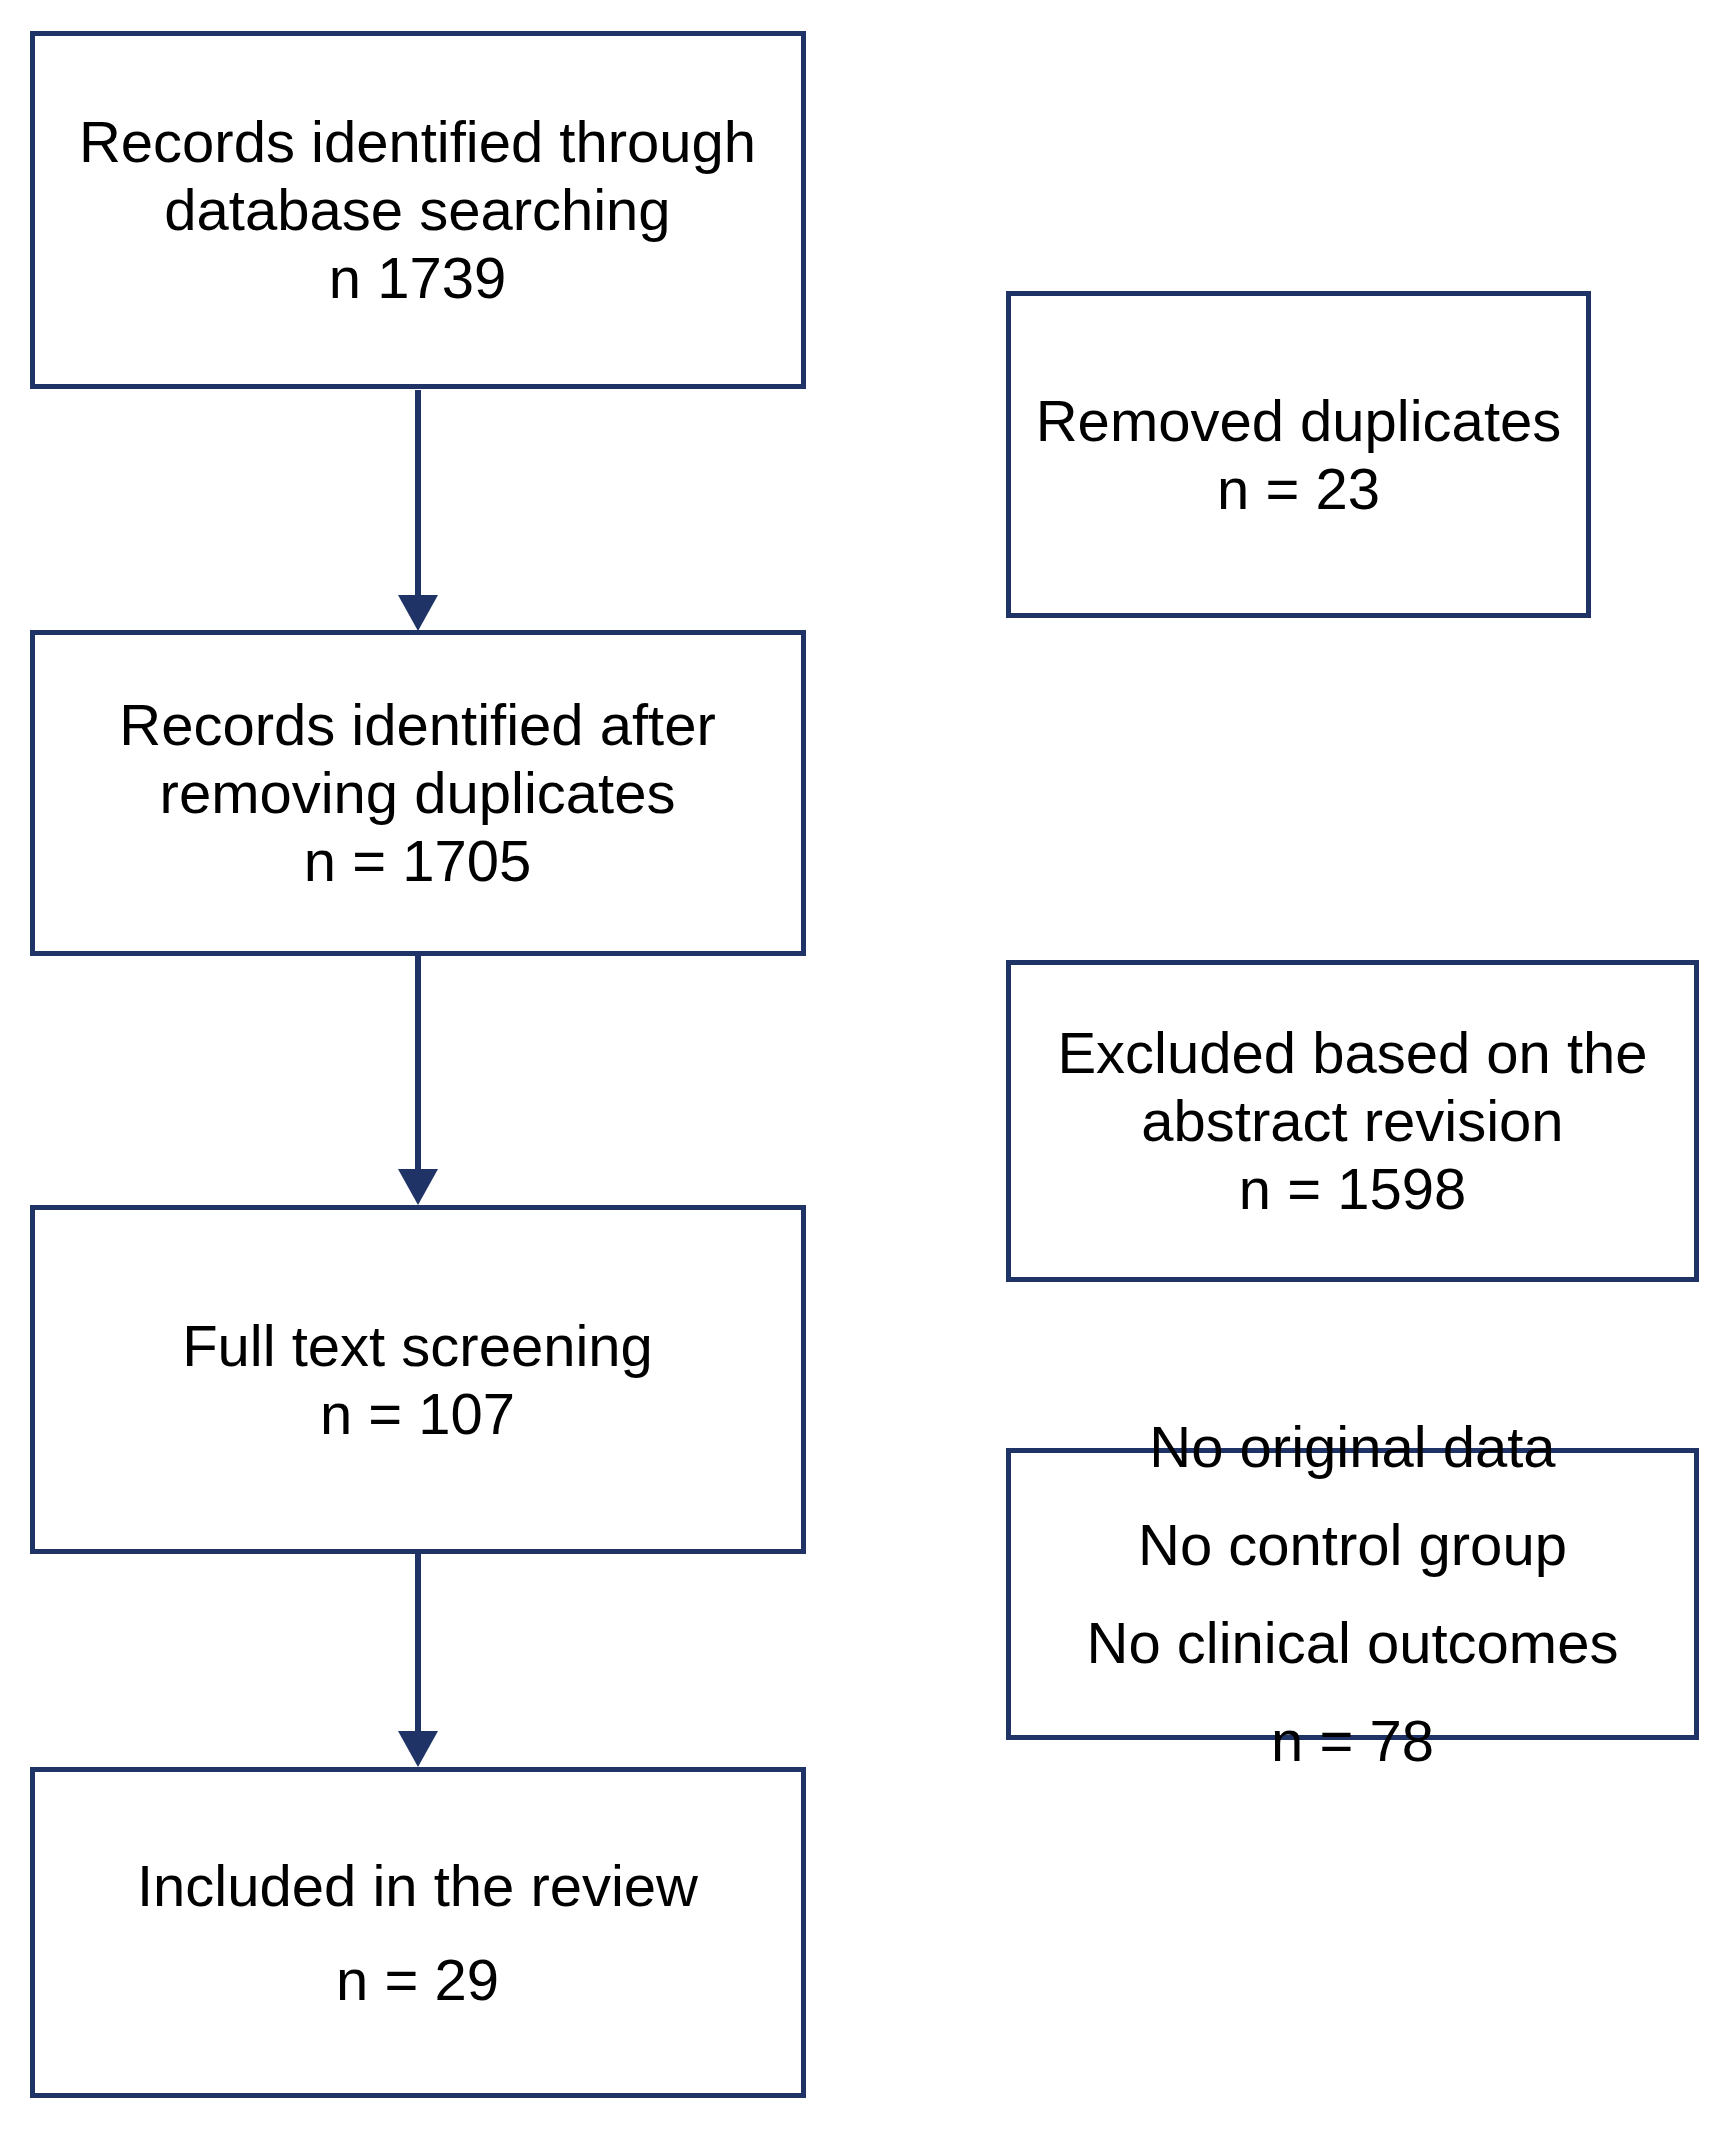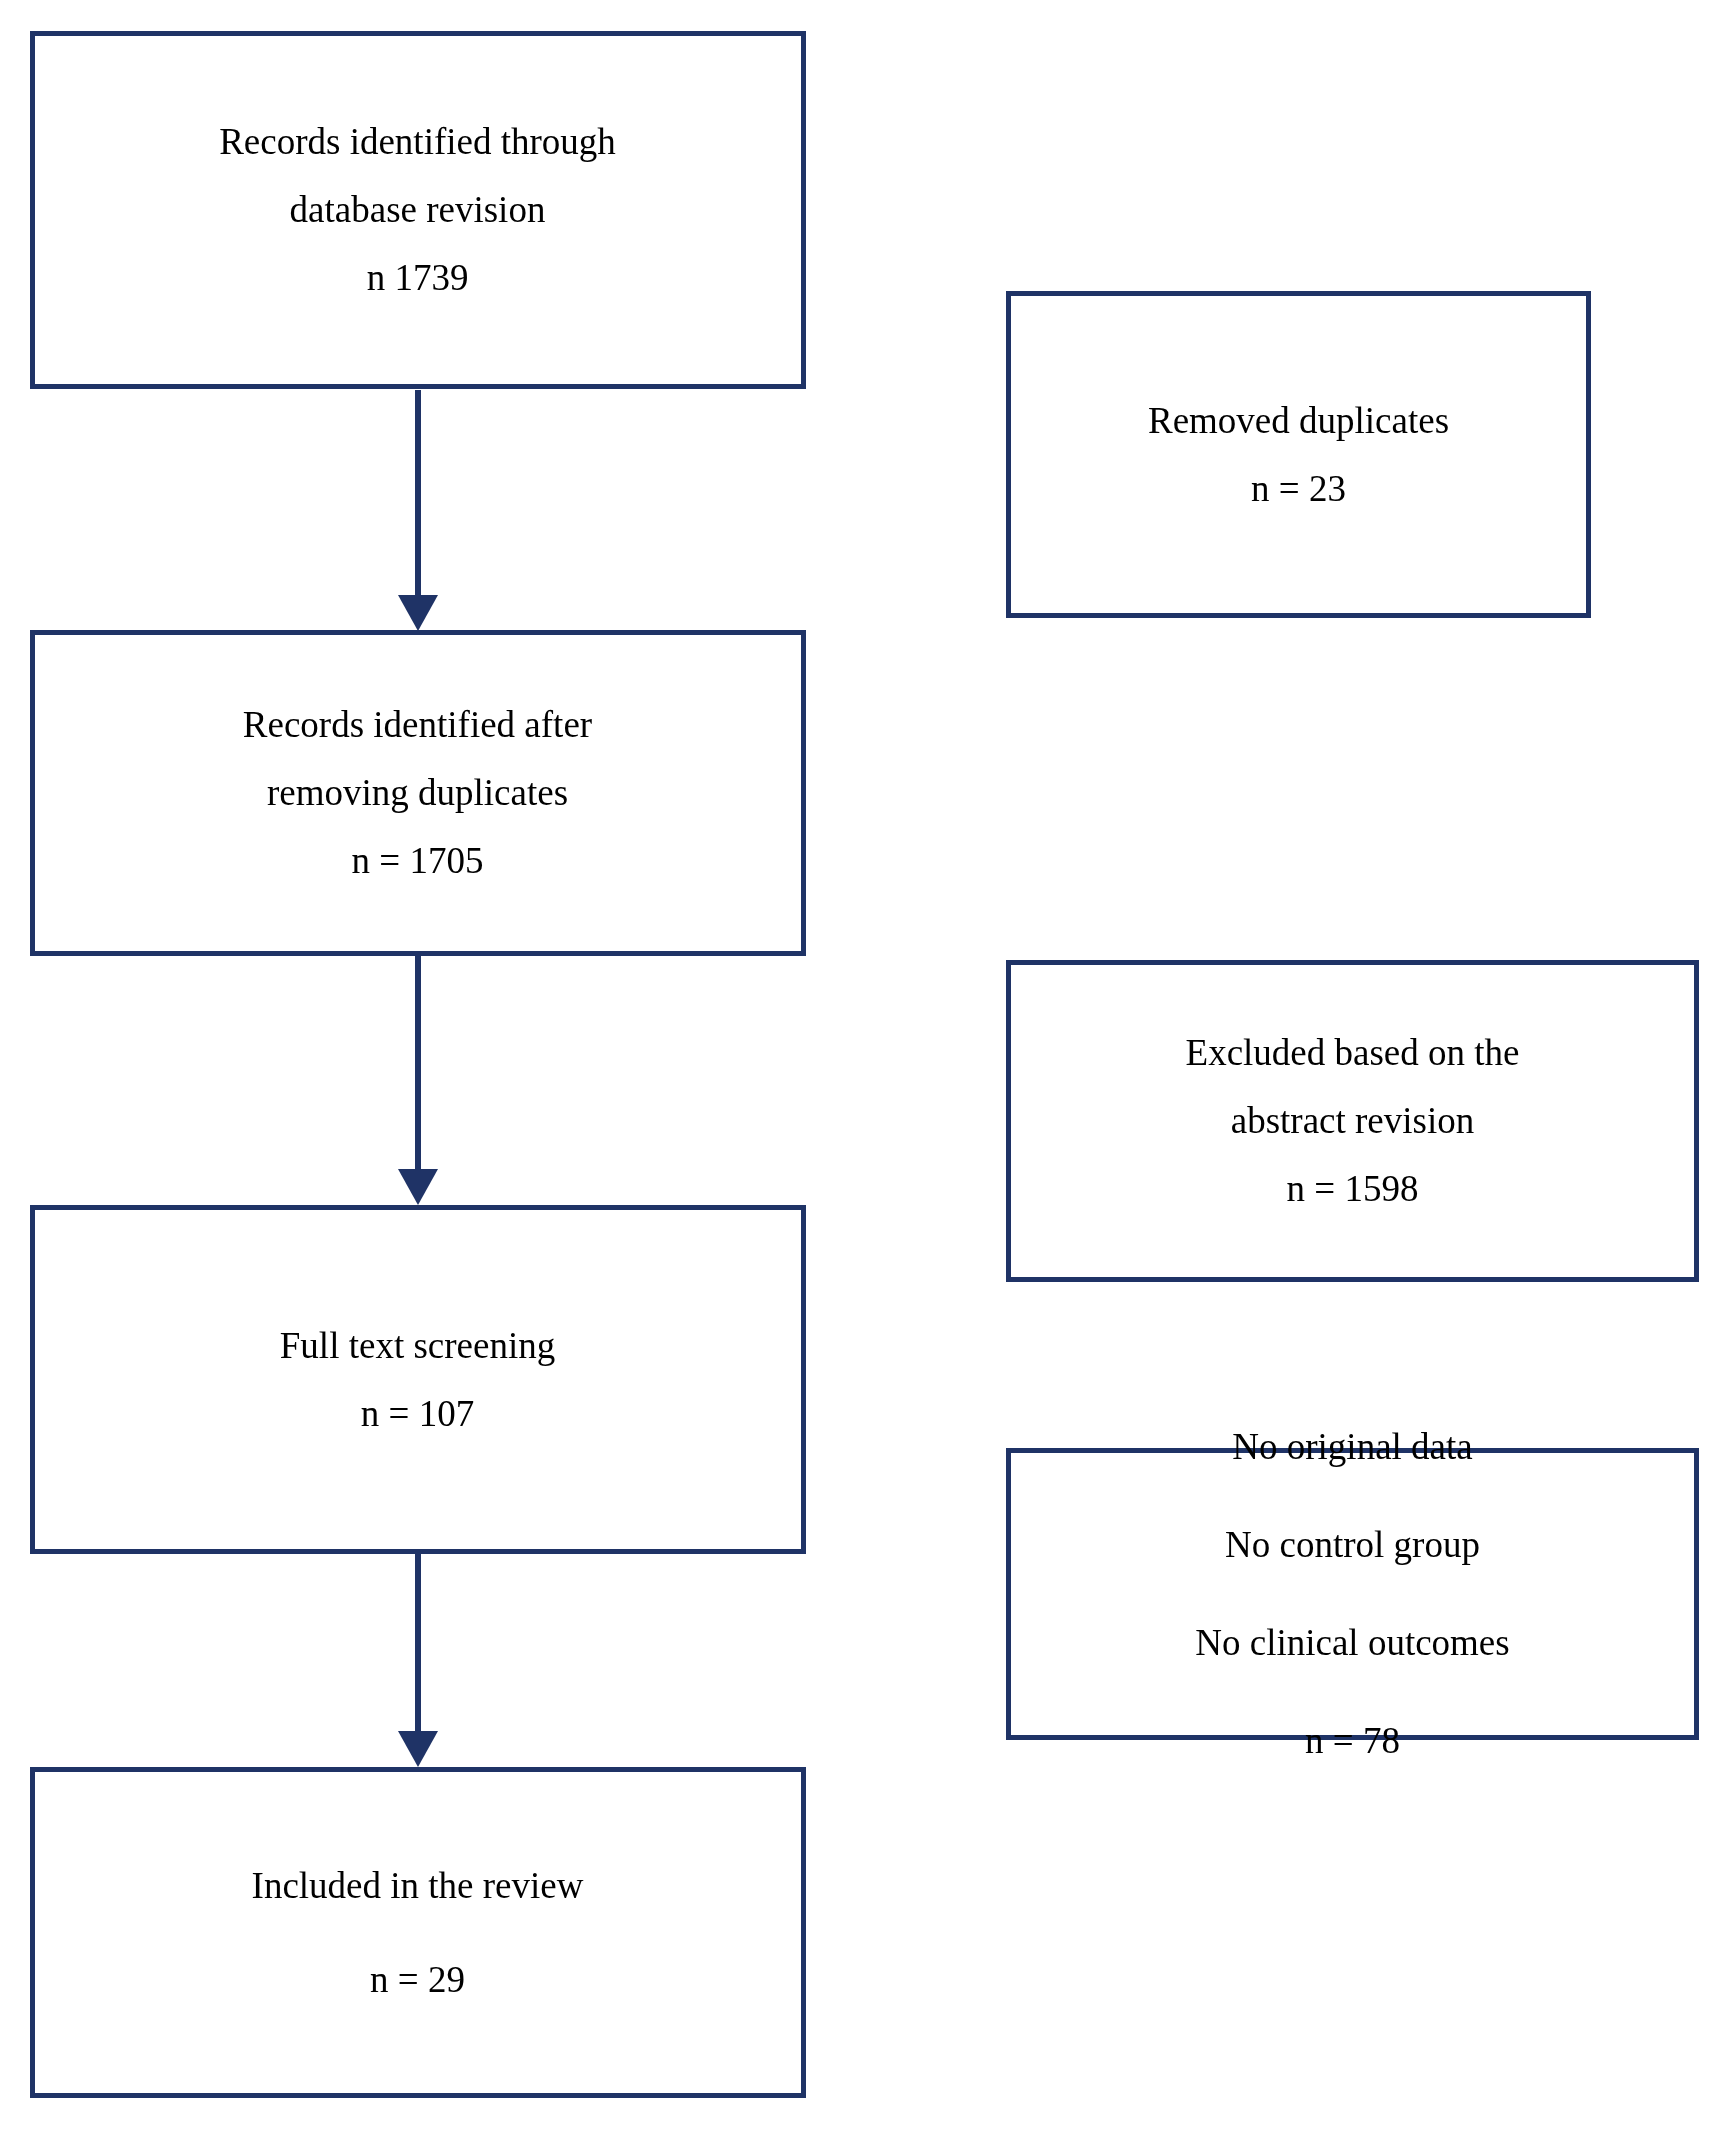--- a/index.html
+++ b/index.html
@@ -25,25 +25,24 @@
     box-sizing:border-box;
     border:5.7px solid var(--line-color);
     background:var(--bg-color);
     display:flex;
     flex-direction:column;
     justify-content:center;
     align-items:center;
     text-align:center;
   }
   .box .txt-line{
-    font-size:37px;
+    font-size:58px;
     line-height:68px;
     color:var(--text-color);
     white-space:nowrap;
-    font-family:Liberation Serif, serif;
   }
   .arrow{
     position:absolute;
     width:40px;
   }
   .arrow-line{
     position:absolute;
     left:17px;
     top:0;
     width:5.7px;
@@ -74,21 +73,21 @@
   .arrow-2{left:398px; top:956px; height:249px;}
   .arrow-3{left:398px; top:1554px; height:213px;}
 </style>
 </head>
 <body>
 
 <div class="canvas">
 
   <div class="box box-l1">
     <div class="txt-line">Records identified through</div>
-    <div class="txt-line">database revision</div>
+    <div class="txt-line">database searching</div>
     <div class="txt-line">n 1739</div>
   </div>
 
   <div class="arrow arrow-1">
     <div class="arrow-line"></div>
     <div class="arrow-head"></div>
   </div>
 
   <div class="box box-l2">
     <div class="txt-line">Records identified after</div>

